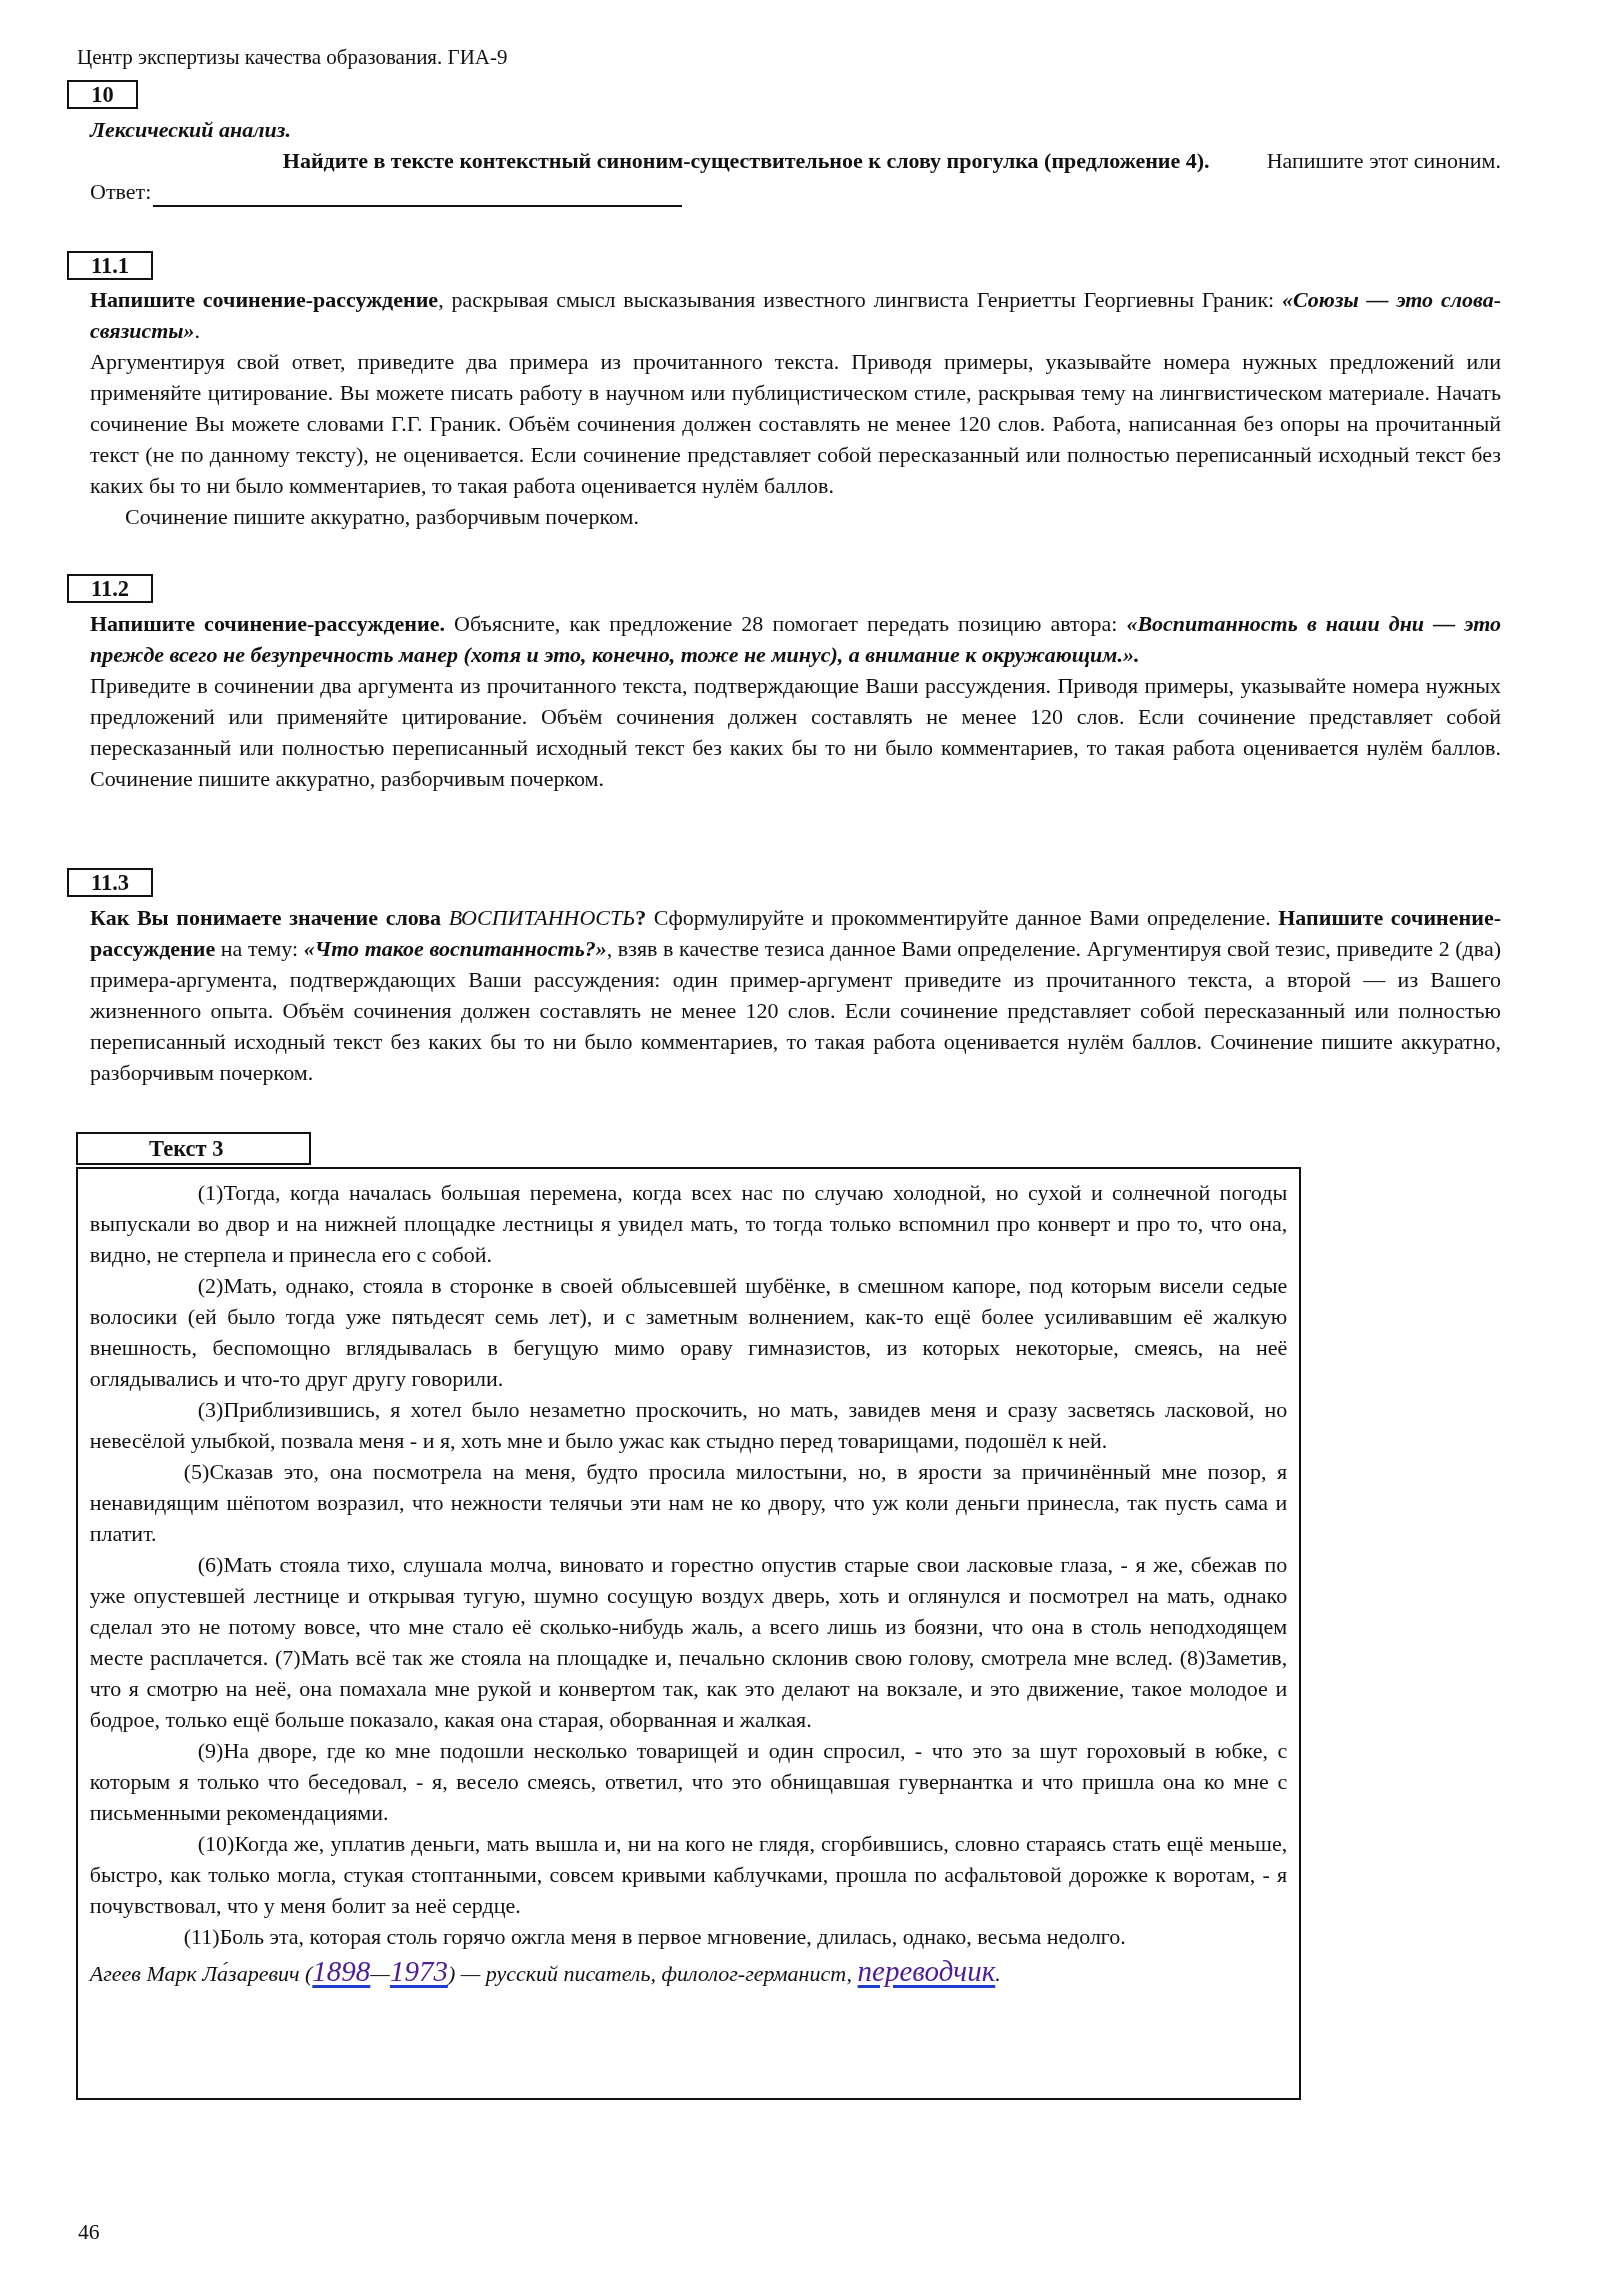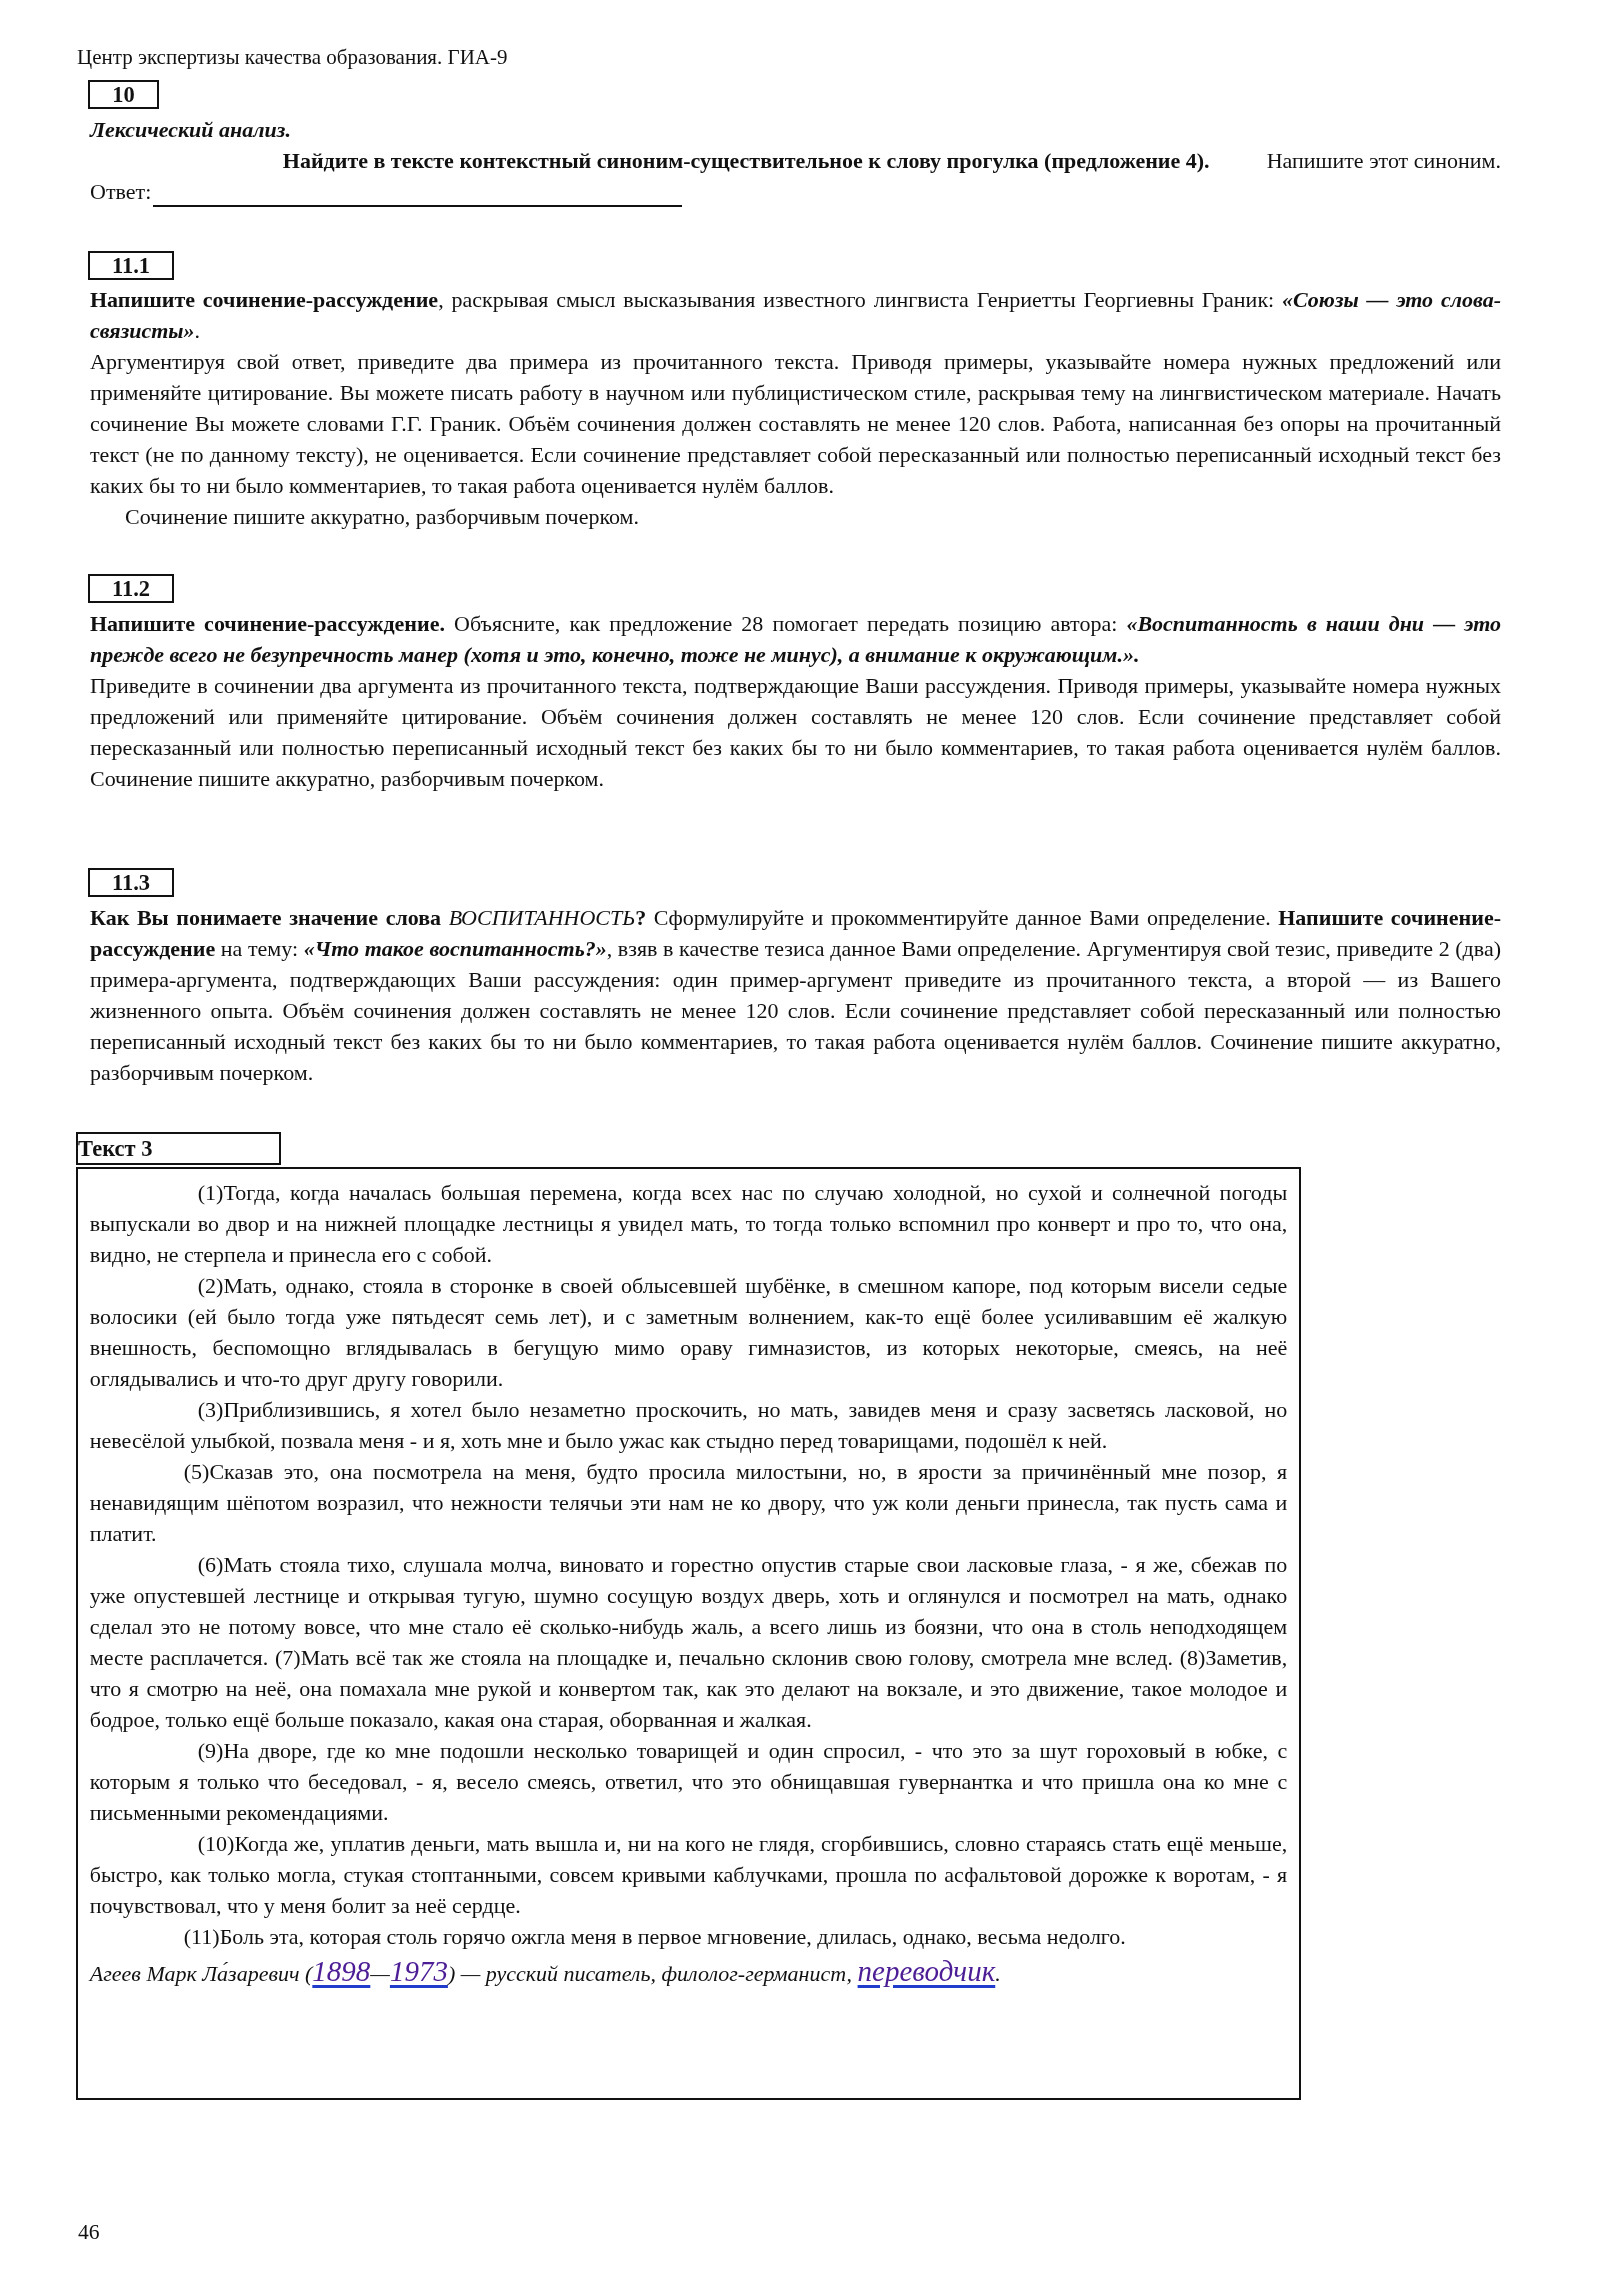--- a/index.html
+++ b/index.html
@@ -8,21 +8,21 @@
     font-family: "Liberation Serif", "DejaVu Serif", serif;
     color: #111111;
     font-size: 22px;
   }
   .page { position: absolute; left: 0; top: 0; width: 1621px; height: 2293px; }
   .header {
     position: absolute; left: 77px; top: 43px;
     font-size: 21px; line-height: 29px;
   }
   .task-box {
-    position: absolute; left: 88px;
+    position: absolute; left: 67px;
     width: 71px; height: 29px;
     border: 2px solid #111;
     box-sizing: border-box;
     font-weight: bold; font-size: 22.5px;
     text-align: center; line-height: 25.5px;
   }
   .task-box.wide { width: 86px; }
   .block {
     position: absolute; left: 90px; width: 1411px;
     line-height: 31px; text-align: justify;
@@ -31,23 +31,24 @@
   .indent { text-indent: 35px; }
   .bold { font-weight: bold; }
   .ital { font-style: italic; }
   .bi { font-weight: bold; font-style: italic; }
   .answer-line {
     display: inline-block; width: 529px; border-bottom: 2px solid #111;
     height: 23.5px; vertical-align: bottom; margin-left: 2px;
   }
   .text3-label {
     position: absolute; left: 76px; top: 1132px;
-    width: 205px; height: 33px;
+    width: 235px; height: 33px;
     border: 2px solid #111; box-sizing: border-box;
     font-weight: bold; font-size: 22.5px; line-height: 29px;
+    padding-left: 71px;
   }
   .text3-box {
     position: absolute; left: 76px; top: 1167px;
     width: 1225px; height: 933px;
     border: 2.9px solid #111; box-sizing: border-box;
     padding: 7.8px 11.8px 0 11.8px;
   }
   .text3-box p {
     margin: 0; line-height: 31px; text-align: justify;
     font-size: 22px;

